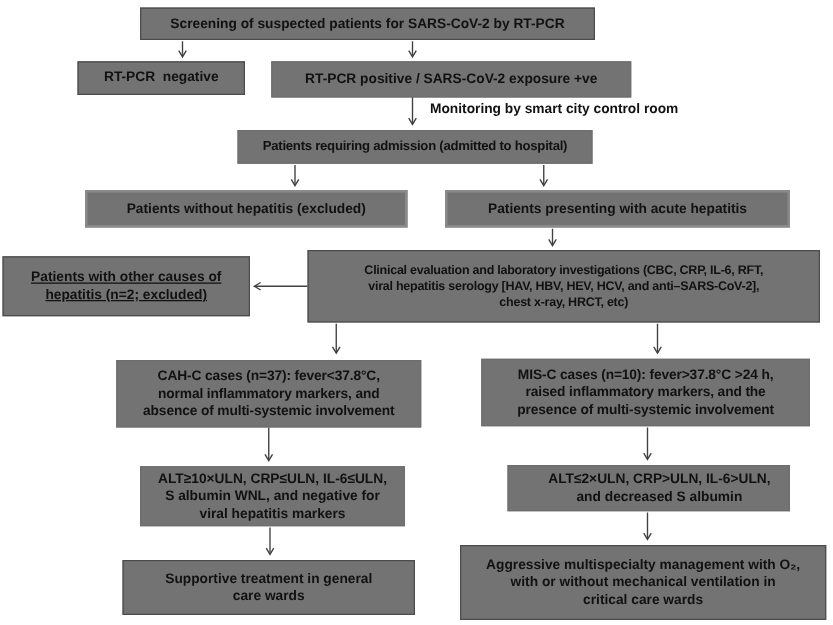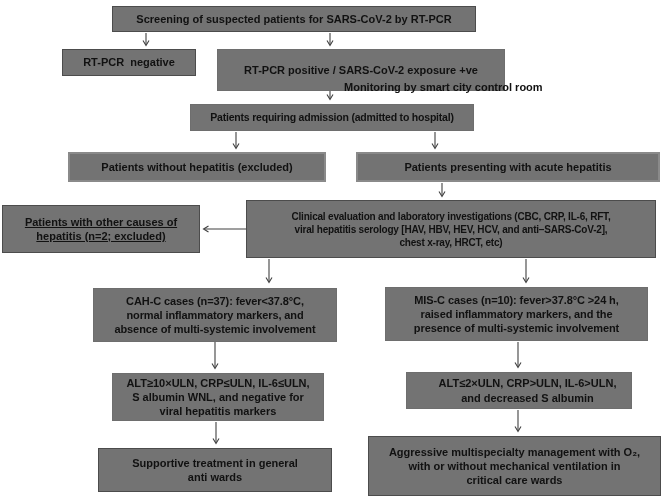--- a/index.html
+++ b/index.html
@@ -33,25 +33,25 @@
     color:#111111;
     font-weight:bold;
     font-size:11px;
     white-space:nowrap;
   }
   #arrow-layer { position:absolute; left:0; top:0; pointer-events:none; }
 
   
   #b-screening   { left:112px; top:6px;   width:364px; height:26px; }
   #b-negative    { left:62px;  top:49px;  width:134px; height:27px; }
-  #b-positive    { left:217px; top:49px;  width:288px; height:42px; border-color:#6e6e6e; }
+  #b-positive    { left:217px; top:49px;  width:288px; height:29px; border-color:#6e6e6e; }
   #b-admission   { left:190px; top:104px; width:284px; height:27px; border-color:#6e6e6e;
                    font-size:10.5px; letter-spacing:-0.2px; }
   #b-nohep       { left:68px;  top:152px; width:258px; height:30px; }
-  #b-acute       { left:356px; top:152px; width:304px; height:30px; }
+  #b-acute       { left:356px; top:152px; width:276px; height:30px; }
   #b-clinical    { left:246px; top:200px; width:410px; height:58px;
                    font-size:10px; letter-spacing:-0.2px; }
   #b-other       { left:2px;   top:205px; width:198px; height:48px;text-decoration:underline; }
   #b-cahc        { left:93px;  top:288px; width:244px; height:54px; letter-spacing:-0.1px; }
   #b-misc        { left:385px; top:287px; width:263px; height:54px; letter-spacing:-0.1px; }
   #b-altcahc     { left:112px; top:373px; width:212px; height:48px; }
   #b-altmisc     { left:406px; top:372px; width:226px; height:37px;padding-left:20px; }
   #b-supportive  { left:98px;  top:448px; width:234px; height:44px; }
   #b-aggressive  { left:368px; top:436px; width:293px; height:60px; }
   #monitoring-label { left:344px; top:81px;text-align:right; }
@@ -101,18 +101,18 @@
 absence of multi-systemic involvement</div>
   <div class="box mid" id="b-misc">MIS-C cases (n=10): fever&gt;37.8°C &gt;24 h,
 raised inflammatory markers, and the
 presence of multi-systemic involvement</div>
   <div class="box mid" id="b-altcahc">ALT≥10×ULN, CRP≤ULN, IL-6≤ULN,
 S albumin WNL, and negative for
 viral hepatitis markers</div>
   <div class="box mid" id="b-altmisc">ALT≤2×ULN, CRP&gt;ULN, IL-6&gt;ULN,
 and decreased S albumin</div>
   <div class="box" id="b-supportive">Supportive treatment in general
-anti wards</div>
+care wards</div>
   <div class="box" id="b-aggressive">Aggressive multispecialty management with O₂,
 with or without mechanical ventilation in
 critical care wards</div>
 
 </div>
 
 </body></html>

